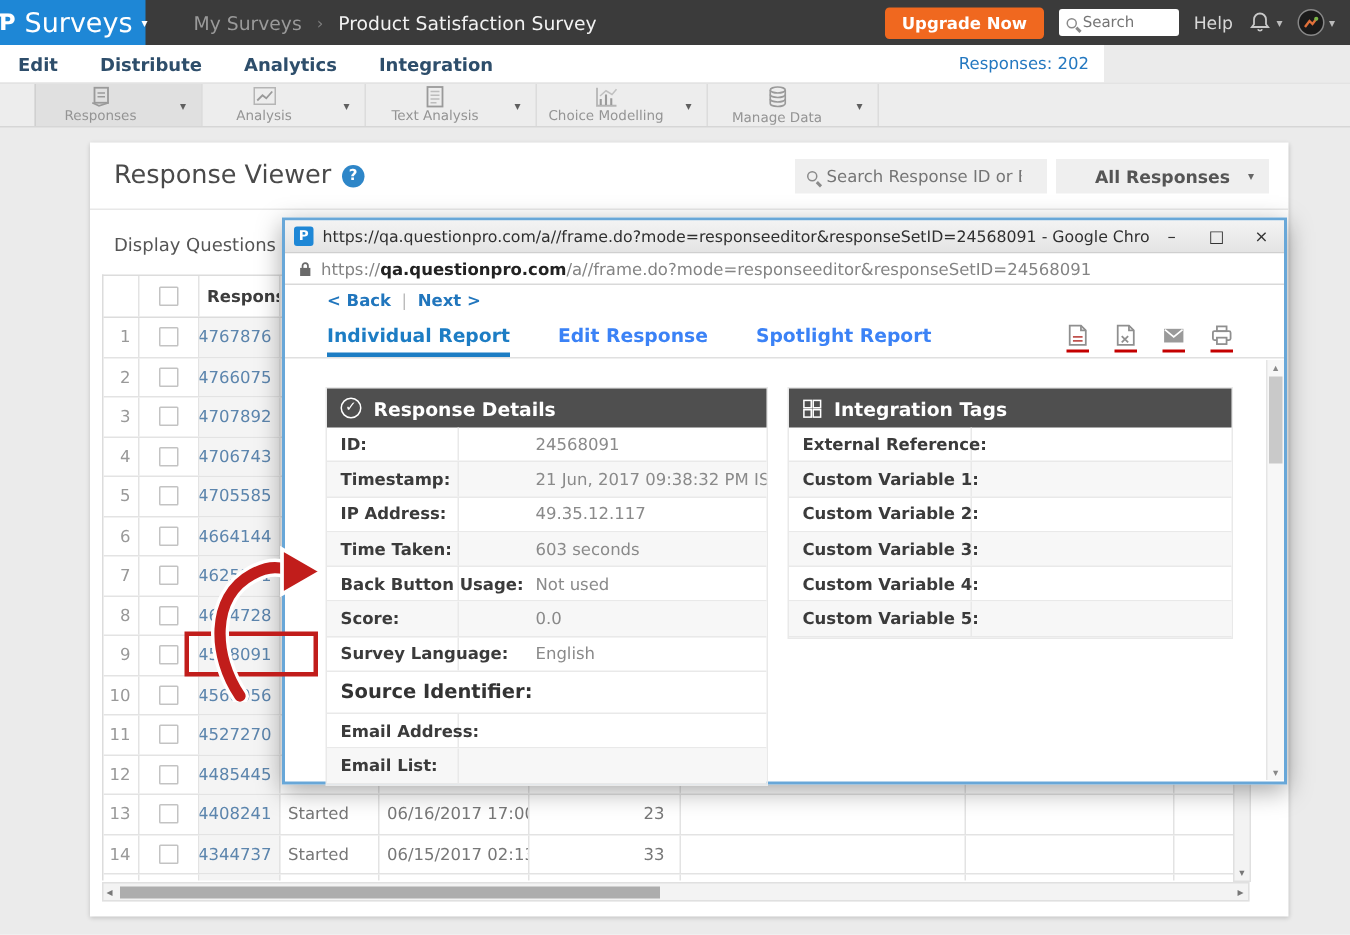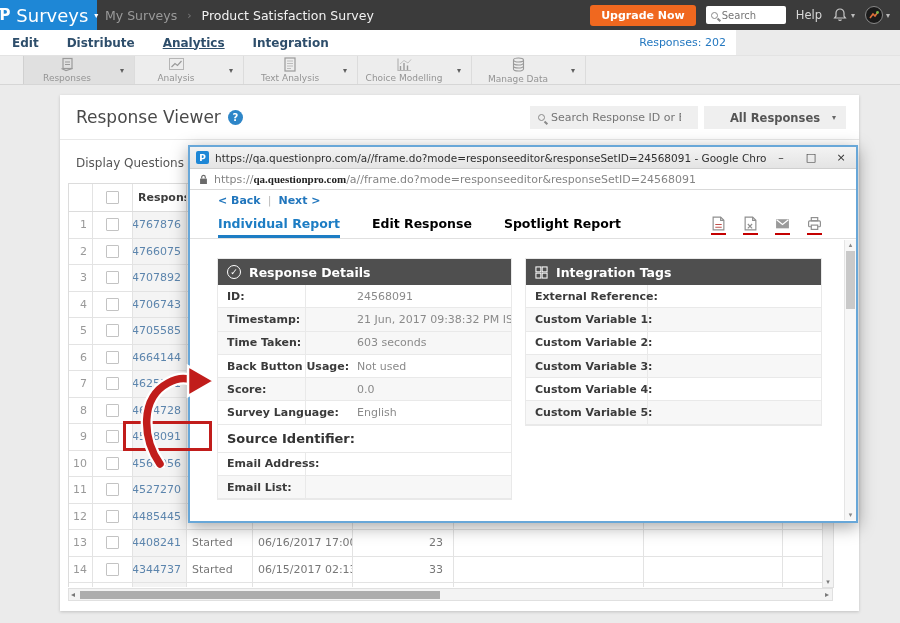--- a/index.html
+++ b/index.html
@@ -7,21 +7,21 @@
     font-family:"DejaVu Sans","Liberation Sans",sans-serif; }
 
   
   .topbar { position:absolute; left:0; top:0; width:900px; height:30px; background:#3b3b3b;
     display:flex; align-items:center; z-index:5; }
   .logo-block { width:97px; height:30px; background:#1e87d6; display:flex; align-items:center;
     justify-content:center; gap:6px; color:#fff; cursor:pointer; }
   .logo-glyph { font-size:15px; font-weight:bold; }
   .logo-label { font-size:18px; }
   .caret { font-size:8px; color:inherit; }
-  .crumbs { display:flex; align-items:center; gap:10px; margin-left:8px; font-size:12.5px; }
+  .crumbs { display:flex; align-items:center; gap:10px; margin-left:32px; font-size:12.5px; }
   .crumb-dim { color:#9a9a9a; cursor:pointer; }
   .crumb-sep { color:#7d7d7d; font-size:11px; }
   .crumb-cur { color:#f2f2f2; }
   .top-right { margin-left:auto; display:flex; align-items:center; gap:10px; padding-right:10px; }
   .upgrade-btn { background:#f0681f; color:#fff; border:none; border-radius:3px; font-size:11px;
     font-weight:bold; padding:4px 11px; cursor:pointer; font-family:inherit; }
   .top-search { width:80px; height:18px; background:#fff; border-radius:2px; display:flex;
     align-items:center; padding:0 5px; gap:4px; }
   .top-search input { border:none; outline:none; width:55px; font-size:10px; color:#555;
     background:transparent; font-family:inherit; }
@@ -31,21 +31,21 @@
     left:6px; top:5.5px; transform:rotate(-45deg); }
   .help-link { color:#d8d8d8; font-size:11.5px; cursor:pointer; }
   .icon-btn { display:flex; align-items:center; gap:3px; cursor:pointer; color:#bbb; }
   .avatar { width:18px; height:18px; border-radius:50%; background:#1b1b1b; border:1px solid #888;
     overflow:hidden; display:flex; align-items:center; justify-content:center; }
 
   
   .subnav { position:absolute; left:0; top:30px; width:736px; height:25px; background:#fff;
     display:flex; align-items:center; gap:28px; padding-left:12px; z-index:4; }
   .subnav a { font-size:12px; font-weight:600; color:#2e4e6b; text-decoration:none; cursor:pointer; }
-  .subnav a.active { text-decoration:underline; }
+  .subnav a.active { }
   .resp-count { position:absolute; right:10px; top:6px; font-size:11px; color:#2478c0; }
 
   
   .toolbar { position:absolute; left:0; top:55px; width:900px; height:30px; background:#ededed;
     border-top:1px solid #e3e3e3; border-bottom:1px solid #d6d6d6; z-index:4; }
   .tgroup { position:absolute; top:0; height:28px; display:flex; align-items:center;
     border-right:1px solid #dcdcdc; cursor:pointer; }
   .tgroup.active { background:#e0e0e0; border-left:1px solid #d0d0d0; }
   .titem { width:86px; display:flex; flex-direction:column; align-items:center; justify-content:center; }
   .titem svg { display:block; }
@@ -120,28 +120,28 @@
     display:flex; align-items:center; padding-left:6px; }
   .favicon { width:13px; height:13px; background:#1e87d6; border-radius:2px; color:#fff; font-size:9px;
     font-weight:bold; display:flex; align-items:center; justify-content:center; flex:none; }
   .ptitle-text { flex:1; font-size:10.5px; color:#2f2f2f; padding-left:6px; white-space:nowrap;
     overflow:hidden; }
   .winbtn { width:30px; height:21px; text-align:center; font-size:11px; color:#333; line-height:21px;
     cursor:pointer; flex:none; }
   .purl { height:21px; background:#fff; border-bottom:1px solid #d9d9d9; display:flex;
     align-items:center; padding-left:9px; gap:6px; }
   .url-text { font-size:11px; color:#848484; white-space:nowrap; overflow:hidden; }
-  .url-text b { color:#222; font-weight:600;font-family:Liberation Serif, serif; }
+  .url-text b { color:#222; font-weight:600; }
   .pcontent { position:relative; height:330px; background:#fff; }
   .backnext { position:absolute; left:28px; top:4px; font-size:11px; font-weight:bold; }
   .backnext a { color:#2176bd; cursor:pointer; }
   .bn-sep { color:#bbb; padding:0 7px; font-weight:normal; }
   .tabsrow { position:absolute; left:0; top:22px; width:100%; height:27px;
     border-bottom:1px solid #e0e0e0; display:flex; align-items:flex-end; padding-left:28px; gap:32px; }
-  .tab { font-size:12.5px; font-weight:bold; color:#000000; padding-bottom:7px; cursor:pointer; }
+  .tab { font-size:12.5px; font-weight:bold; color:#3b82f6; padding-bottom:7px; cursor:pointer; }
   .tab.active { color:#1d7dc4; border-bottom:3px solid #1d7dc4; padding-bottom:4px; }
   .tab-icons { margin-left:auto; margin-right:34px; display:flex; gap:17px; align-items:flex-end;
     padding-bottom:3px; }
   .ticon { display:flex; flex-direction:column; align-items:center; gap:2px; cursor:pointer; }
   .redbar { width:15px; height:2.5px; background:#c40000; }
 
   .panel { position:absolute; top:68px; border:1px solid #e9e9e9; }
   .panel.left { left:27px; width:295px; }
   .panel.right { left:335px; width:297px; }
   .phead { height:26px; background:#4f4f4f; color:#fff; font-size:12.5px; font-weight:bold;
@@ -578,20 +578,24 @@
         <span>Response Details</span>
       </div>
       <div class="prow">
           <span class="plabel">ID:</span>
           <span class="pvalue">24568091</span>
         </div>
       <div class="prow alt">
           <span class="plabel">Timestamp:</span>
           <span class="pvalue">21 Jun, 2017 09:38:32 PM IST</span>
         </div>
+      <div class="prow">
+          <span class="plabel">IP Address:</span>
+          <span class="pvalue">49.35.12.117</span>
+        </div>
       <div class="prow alt">
           <span class="plabel">Time Taken:</span>
           <span class="pvalue">603 seconds</span>
         </div>
       <div class="prow">
           <span class="plabel">Back Button Usage:</span>
           <span class="pvalue">Not used</span>
         </div>
       <div class="prow alt">
           <span class="plabel">Score:</span>

